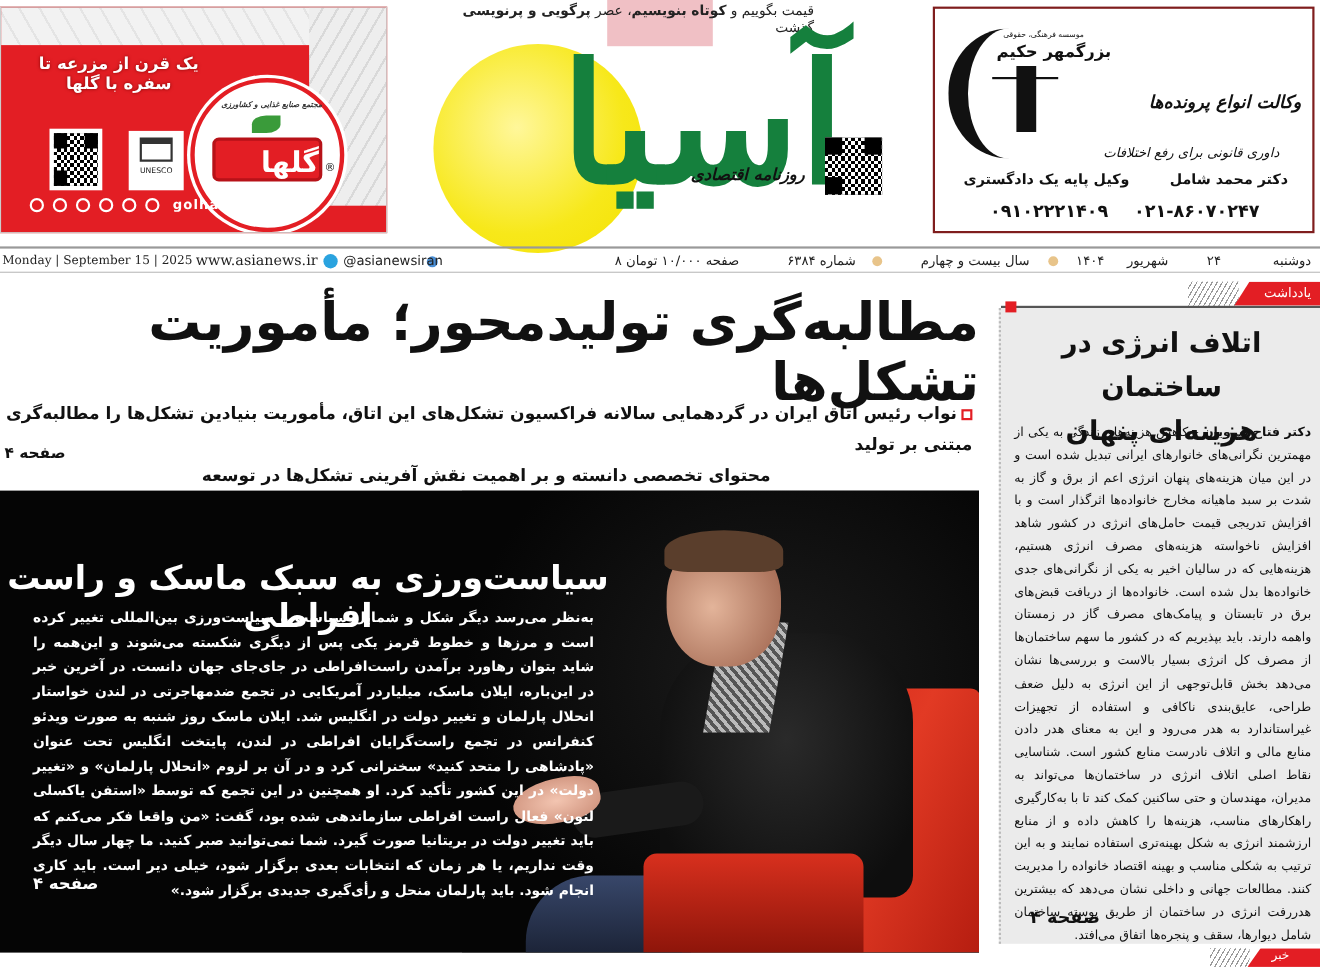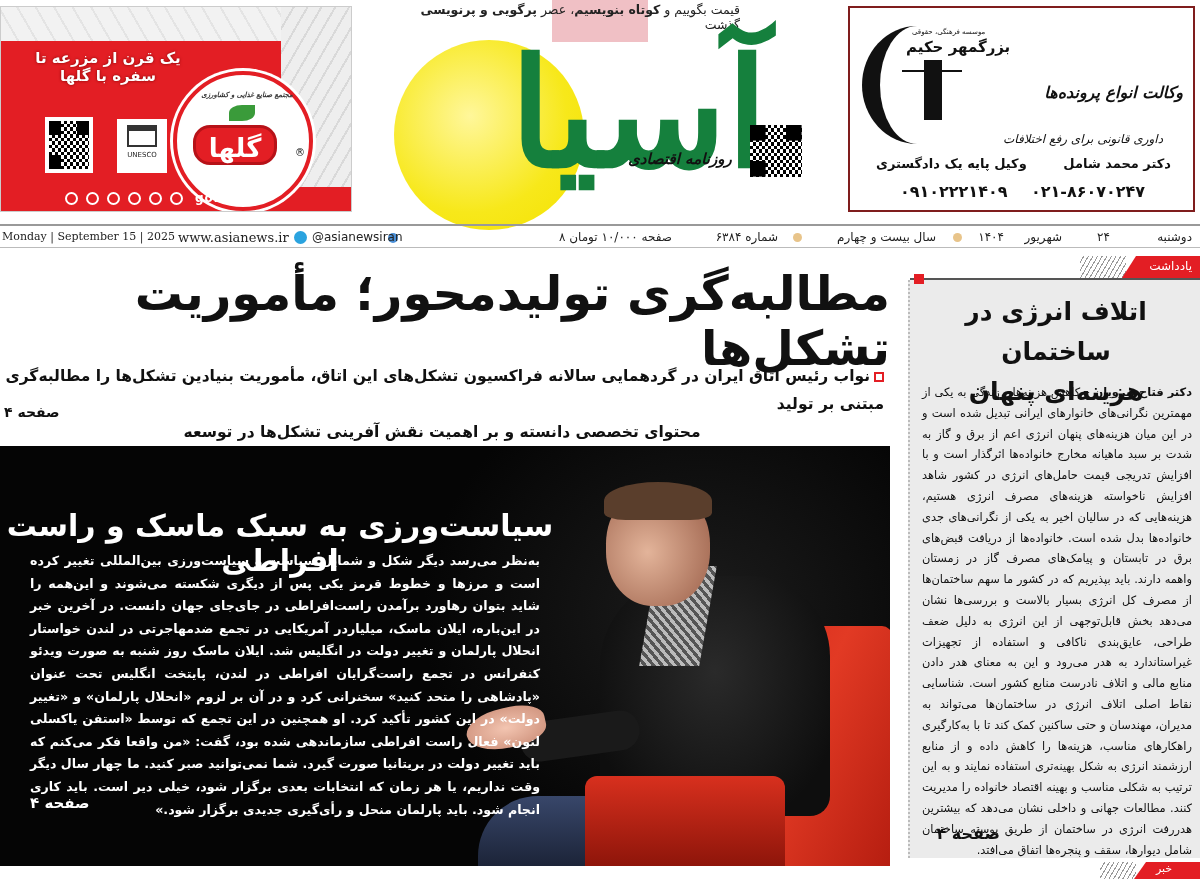--- a/index.html
+++ b/index.html
@@ -30,34 +30,34 @@
     box-shadow: 0 0 0 3px #fff;
   }
   .ad-left .logo-sub {
     position: absolute; left: 14px; top: 16px; width: 112px; font-size: 7px; text-align: center; direction: rtl; color: #333;
   }
   .ad-left .leaf {
     position: absolute; left: 52px; top: 30px; width: 26px; height: 16px;
     background: #3a9b3a; border-radius: 50% 0 50% 0;
   }
   .ad-left .brand {
-    position: absolute; left: 16px; top: 50px; width: 84px; height: 40px;
-    background: #e31e24; color: #fff; font-weight: bold; font-size: 26px; text-align: center;
-    line-height: 40px; border-radius: 17px; border: 3px solid #b71218; direction: rtl;
+    position: absolute; left: 16px; top: 50px; width: 100px; height: 40px;
+    background: #e31e24; color: #fff; font-weight: bold; font-size: 26px; text-align: right;
+    line-height: 40px; border-radius: 6px; border: 3px solid #b71218; direction: rtl;
   }
   .ad-left .reg { position: absolute; left: 118px; top: 72px; font-size: 10px; }
   .ad-left .qr-box {
     position: absolute; left: 44px; top: 110px; width: 48px; height: 56px; background: #fff; padding: 4px;
   }
   .ad-left .unesco-box {
     position: absolute; left: 116px; top: 112px; width: 50px; height: 54px; background: #fff;
     font-size: 7px; text-align: center; padding-top: 6px; color: #222;
   }
   .ad-left .unesco-box .temple { width: 30px; height: 22px; margin: 0 auto 4px; border: 2px solid #333; border-top-width: 6px; }
-  .ad-left .socials { position: absolute; left: 26px; top: 184px; display: flex; gap: 8px; align-items: center; margin-left: 38px; }
+  .ad-left .socials { position: absolute; left: 26px; top: 172px; display: flex; gap: 8px; align-items: center; }
   .ad-left .socials .s { width: 13px; height: 13px; border-radius: 50%; border: 2px solid #fff; }
   .ad-left .socials .handle { color: #fff; font-size: 12px; font-weight: bold; margin-left: 4px; letter-spacing: 1px; }
 
   .qr {
     width: 100%; height: 100%;
     background:
       linear-gradient(#000,#000) 0 0/30% 30% no-repeat,
       linear-gradient(#000,#000) 100% 0/30% 30% no-repeat,
       linear-gradient(#000,#000) 0 100%/30% 30% no-repeat,
       repeating-linear-gradient(90deg,#000 0 3px,#fff 3px 6px),

